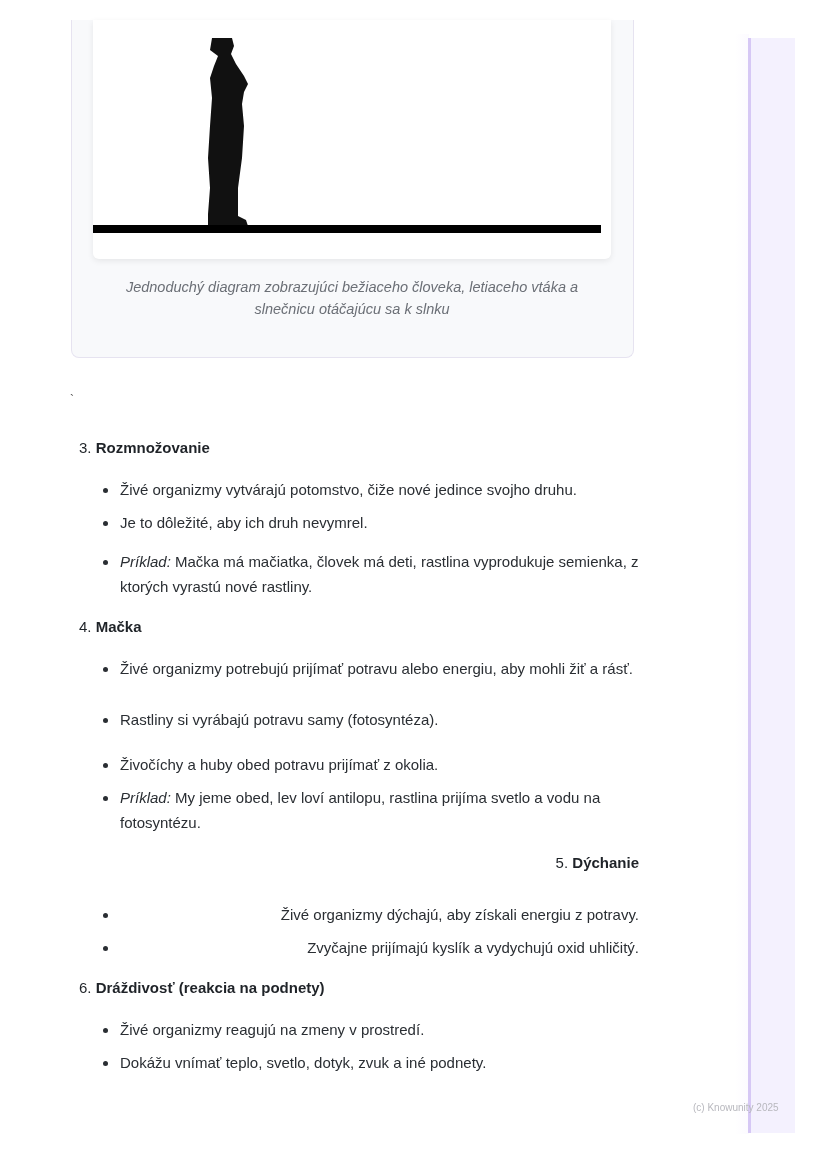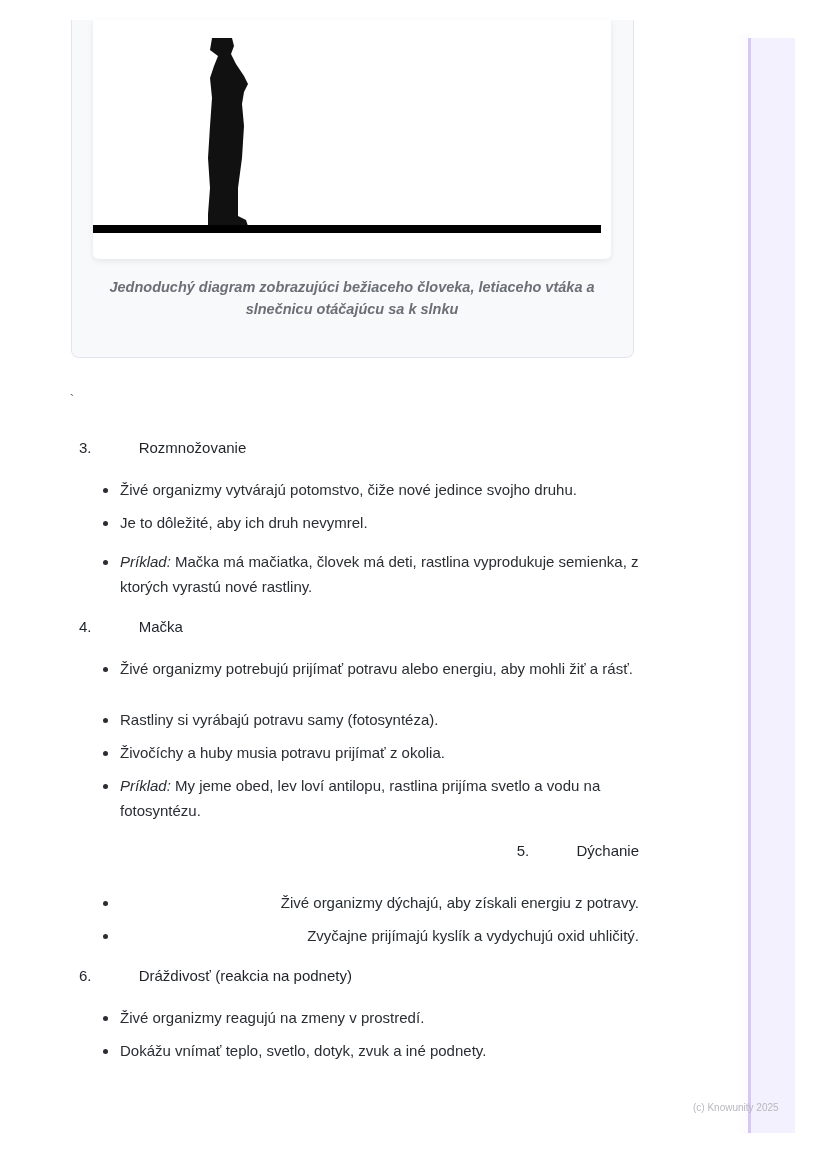--- a/index.html
+++ b/index.html
@@ -30,33 +30,33 @@
     background:#ffffff; border-radius:0 0 6px 6px;
     box-shadow:0 2px 6px rgba(0,0,0,0.08);
     overflow:hidden;
   }
   .silhouette { position:absolute; left:105px; top:18px; width:60px; height:190px; }
   .ground-line {
     position:absolute; left:0; top:205px; width:508px; height:8px; background:#000;
   }
   .caption {
     position:absolute; left:30px; top:256px; width:500px; text-align:center;
-    font-style:italic; font-size:14.5px; line-height:22px; color:#6b6f76;font-weight:bold;
+    font-style:italic; font-size:14.5px; line-height:22px; color:#6b6f76;
   }
 
   .stray-mark { position:absolute; left:70px; top:393px; font-size:12px; color:#555; }
 
   
   .content { position:absolute; left:79px; top:436px; width:560px; }
   .section { margin:0; }
   .section-head {
     font-size:15px; line-height:24px; color:#1f2328; margin:0;
   }
   .section-head .num { font-weight:normal; }
-  .section-head .title { font-weight:normal;margin-left:43px; }
+  .section-head .title { font-weight:bold; }
   ul.points { list-style:none; margin:0; padding:0; }
   ul.points li {
     position:relative; padding-left:41px; font-size:15px; line-height:25px; color:#2a2e33;
     margin:0;
   }
   ul.points li::before {
     content:""; position:absolute; left:24px; top:11px; width:5px; height:5px;
     border-radius:50%; background:#2a2e33;
   }
   ul.points li em { font-style:italic; }
@@ -99,22 +99,22 @@
       </ul>
     </div>
 
     <div class="section" style="margin-top:16px;">
       <p class="section-head">
         <span class="num">4.</span>
         <span class="title">Mačka</span>
       </p>
       <ul class="points" style="margin-top:17px;">
         <li style="margin-bottom:26px;"><span>Živé organizmy potrebujú prijímať potravu alebo energiu, aby mohli žiť a rásť.</span></li>
-        <li style="margin-bottom:8px;"><span>Rastliny si vyrábajú potravu samy (fotosyntéza).</span></li>
-        <li style="margin-bottom:8px;"><span>Živočíchy a huby musia potravu prijímať z okolia.</span></li>
+        <li style="margin-bottom:20px;"><span>Rastliny si vyrábajú potravu samy (fotosyntéza).</span></li>
+        <li style="margin-bottom:8px;"><span>Živočíchy a huby obed potravu prijímať z okolia.</span></li>
         <li><em>Príklad:</em><span> My jeme obed, lev loví antilopu, rastlina prijíma svetlo a vodu na fotosyntézu.</span></li>
       </ul>
     </div>
 
     <div class="section" style="margin-top:16px;text-align:right;">
       <p class="section-head">
         <span class="num">5.</span>
         <span class="title">Dýchanie</span>
       </p>
       <ul class="points" style="margin-top:27px;">

